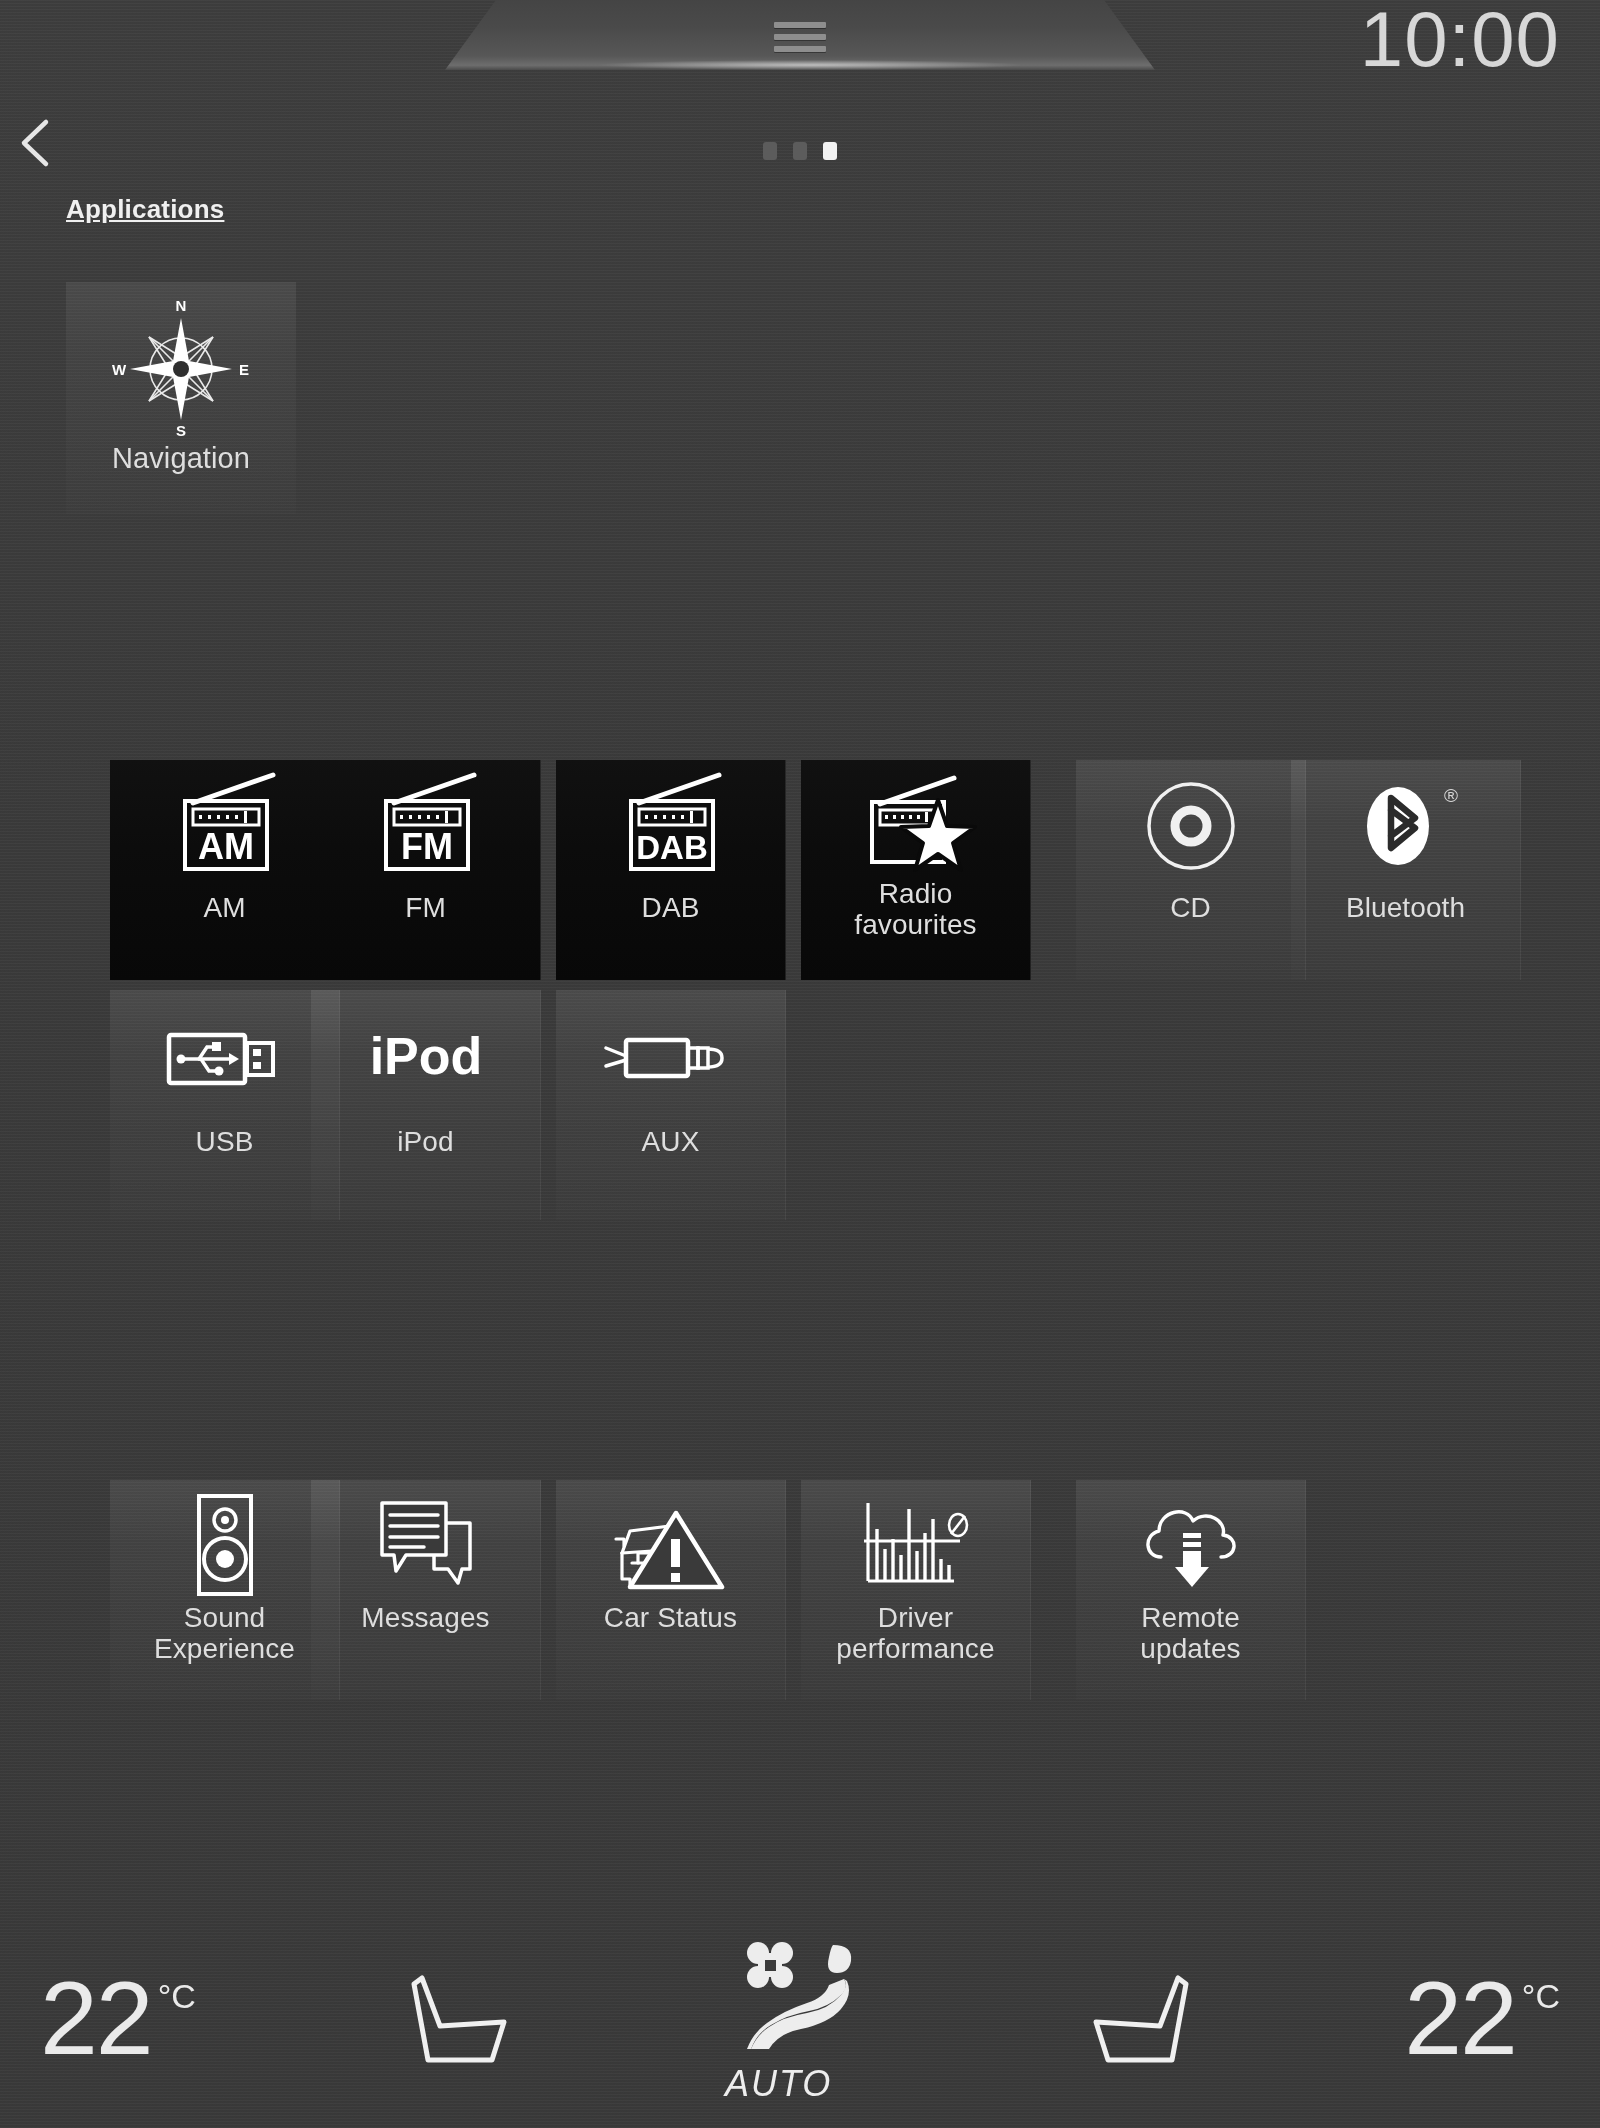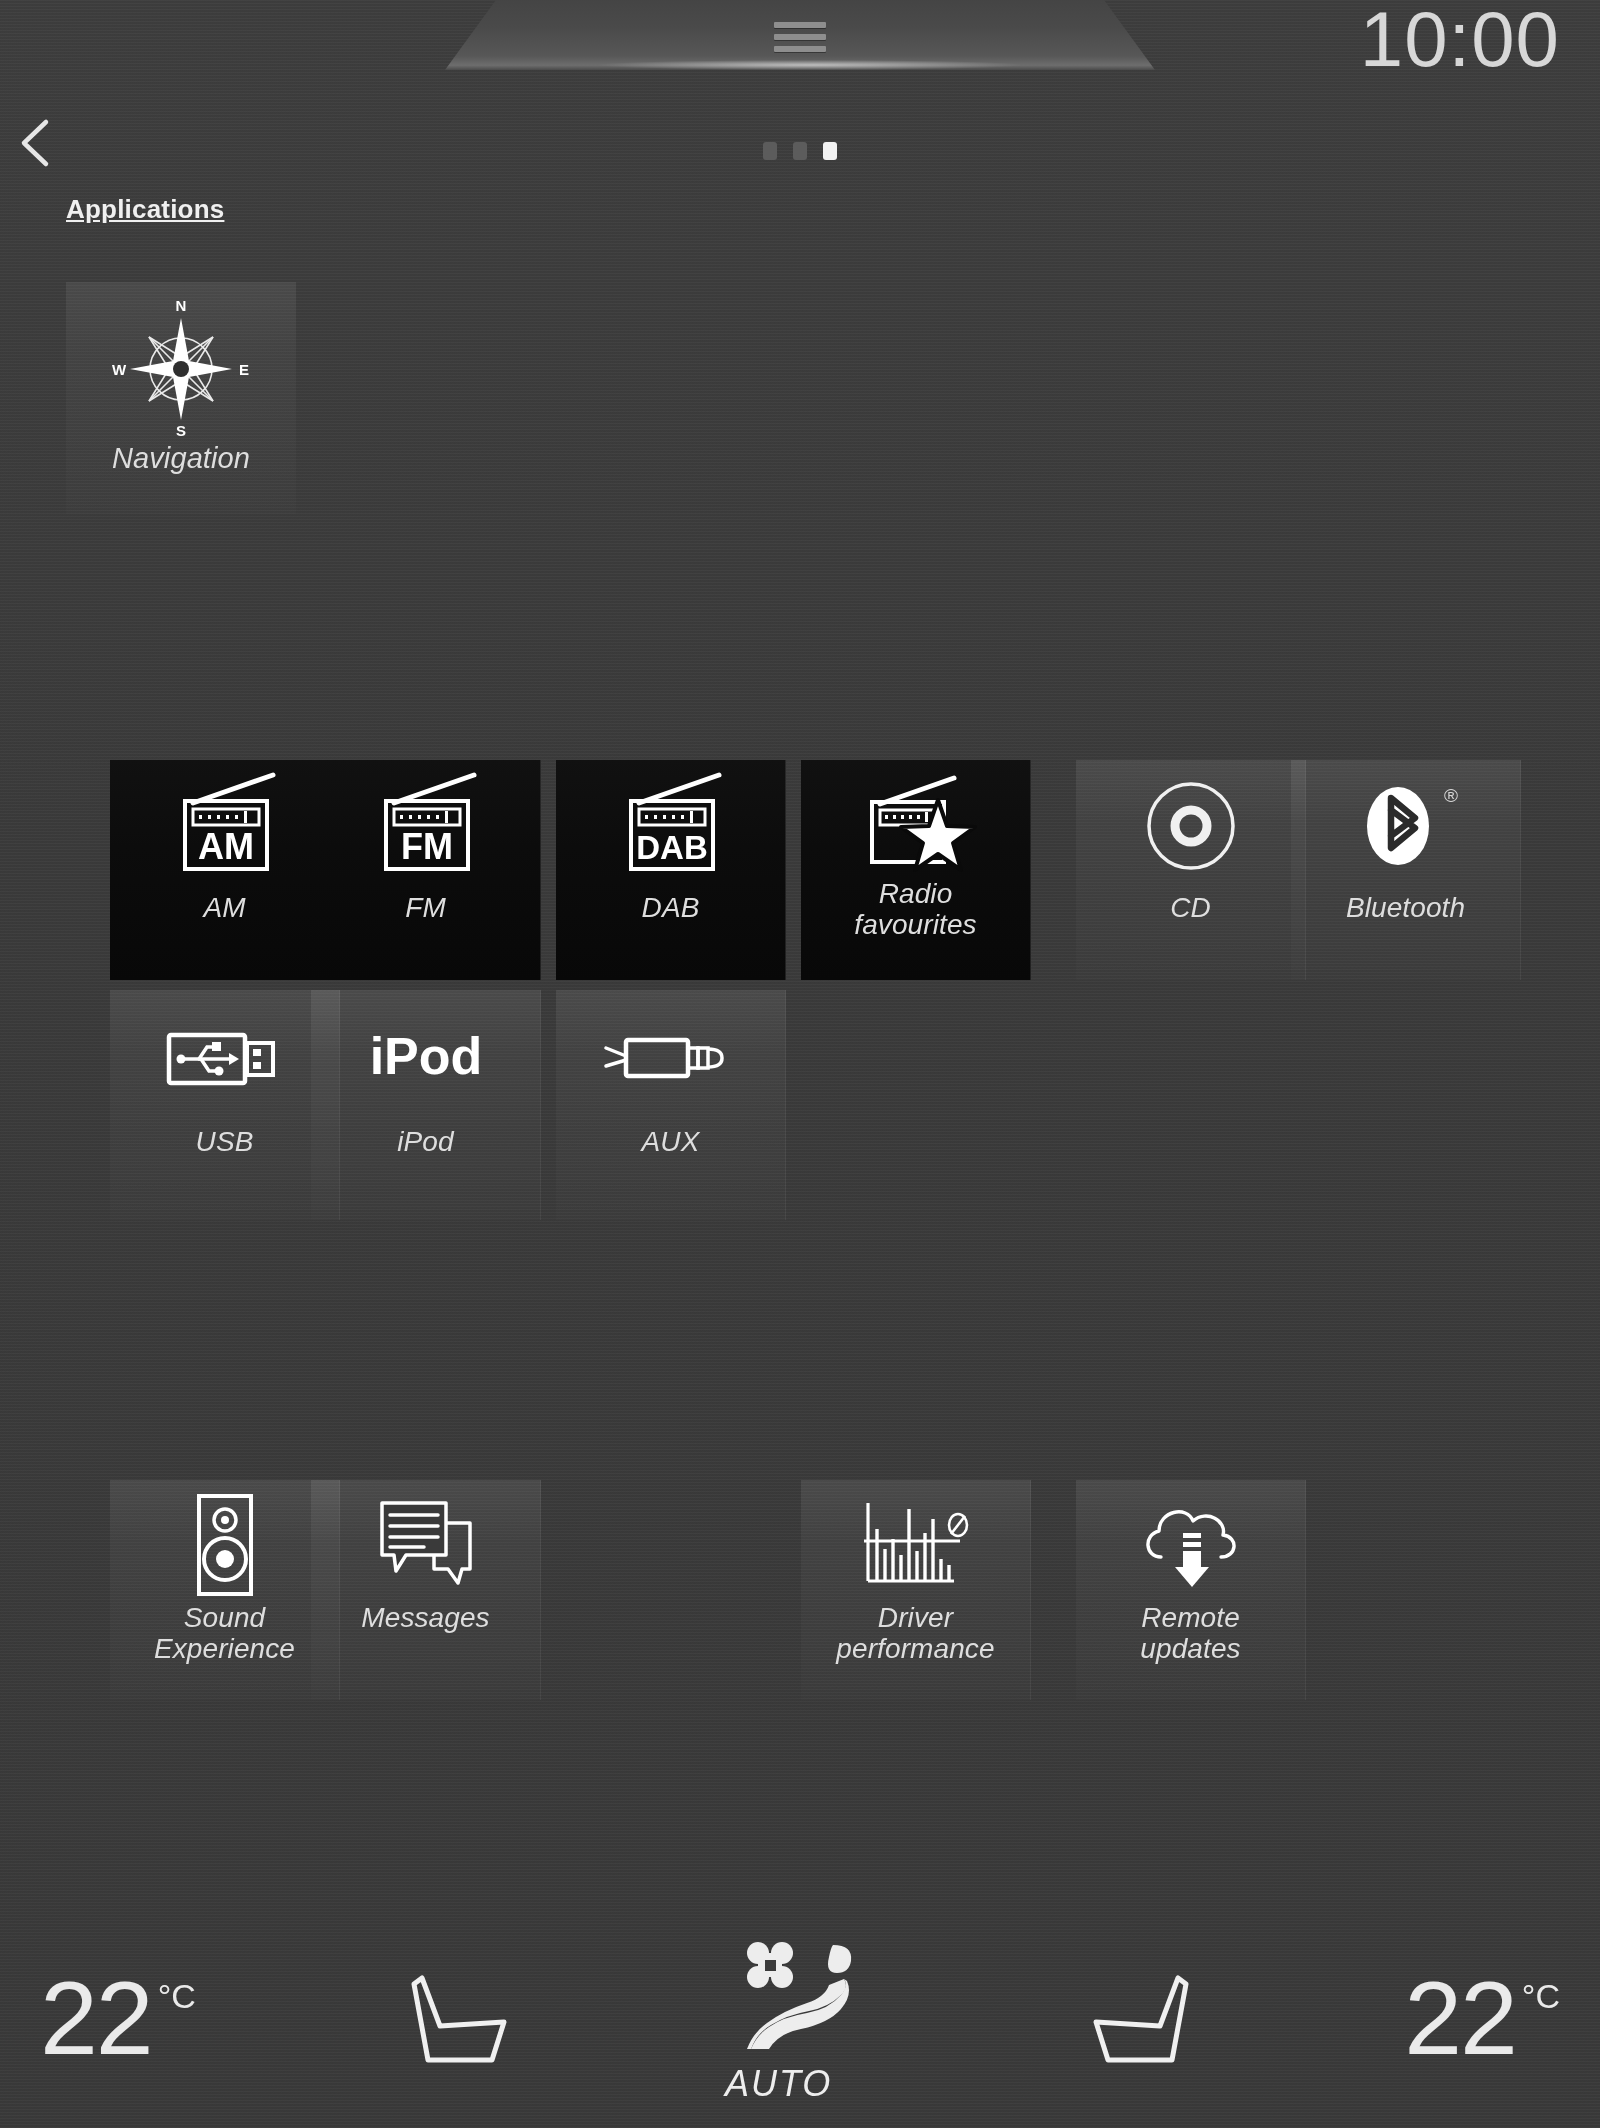--- a/index.html
+++ b/index.html
@@ -143,21 +143,20 @@
     display: flex;
     align-items: center;
     justify-content: center;
   }
   .tile .label {
     font-size: 28px;
     color: #dedede;
     text-align: center;
     line-height: 1.12;
     letter-spacing: 0.1px;
-    font-style: italic;
   }
 
   
   #tile-navigation {
     left: 66px;
     top: 282px;
     width: 230px;
     height: 232px;
     border-right: none;
     background: linear-gradient(to bottom, rgba(255,255,255,0.075) 0%, rgba(255,255,255,0.038) 30%, rgba(255,255,255,0.010) 100%);
@@ -464,20 +463,40 @@
           <path d="M24 44 L72 44"></path>
           <path d="M24 54 L58 54"></path>
         </g>
       </svg>
     </div>
     <div class="label">
       <span>Messages</span>
     </div>
   </div>
 
+  <div class="tile app-tile c2">
+    <div class="icon">
+      <svg width="126" height="104" viewBox="0 0 126 104">
+        <g fill="none" stroke="#ffffff" stroke-width="3.2" stroke-linejoin="round" stroke-linecap="round">
+          <path d="M14 60 L14 86 L22 86 L22 92 L34 92 L34 86"></path>
+          <path d="M14 60 L22 38 L70 32 L84 54"></path>
+          <path d="M14 60 L74 56"></path>
+          <path d="M8 46 L16 46 L16 53"></path>
+          <path d="M24 70 L46 70"></path>
+          <path d="M30 70 L30 60 L50 60"></path>
+        </g>
+        <path d="M68 20 L114 94 L22 94 Z" fill="#3a3a3a" stroke="#ffffff" stroke-width="4.5" stroke-linejoin="round"></path>
+        <rect x="63" y="46" width="9" height="28" fill="#ffffff"></rect>
+        <rect x="63" y="80" width="9" height="9" fill="#ffffff"></rect>
+      </svg>
+    </div>
+    <div class="label">
+      <span>Car Status</span>
+    </div>
+  </div>
 
   <div class="tile app-tile two-line c3">
     <div class="icon">
       <svg width="120" height="104" viewBox="0 0 120 104">
         <g fill="none" stroke="#ffffff" stroke-width="3.2">
           <path d="M12 10 L12 88"></path>
           <path d="M12 88 L98 88"></path>
           <path d="M8 48 L104 48"></path>
         </g>
         <g fill="none" stroke="#ffffff" stroke-width="3.4">

